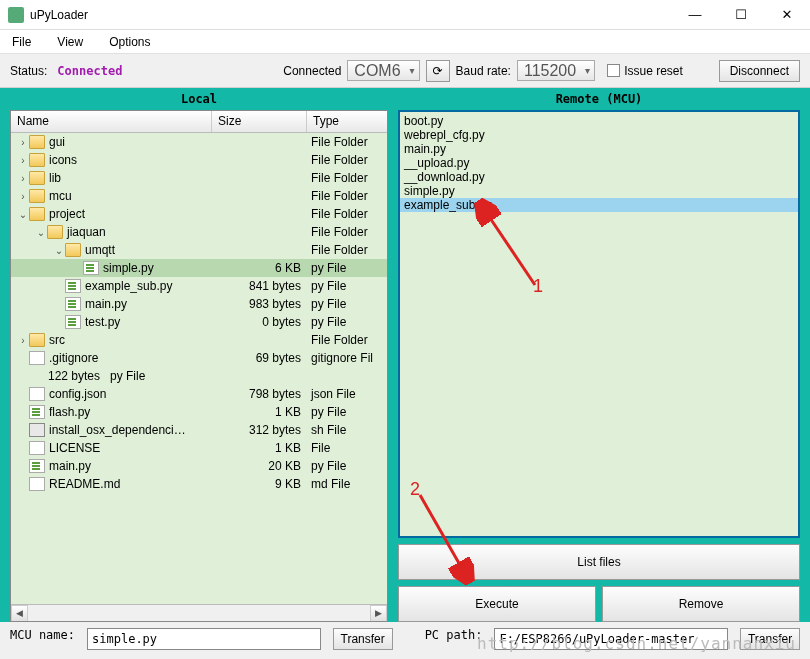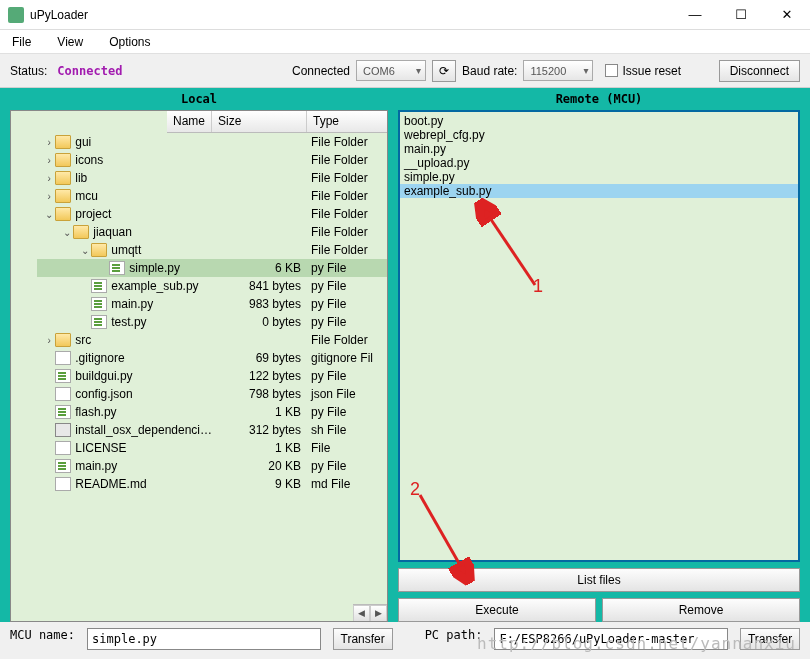--- a/index.html
+++ b/index.html
@@ -7,31 +7,31 @@
   .titlebar { height: 30px; display: flex; align-items: center; padding-left: 8px; background: #fff; border-bottom: 1px solid #ddd; }
   .titlebar .icon { width: 16px; height: 16px; background: #5a7; border-radius: 2px; margin-right: 6px; display:inline-block;}
   .titlebar .title { font-size: 12px; flex: 1; }
   .titlebar .winbtns { display: flex; }
   .titlebar .winbtn { width: 46px; height: 30px; display: flex; align-items: center; justify-content: center; font-size: 13px; }
   .menubar { height: 24px; display: flex; align-items: center; padding: 0 6px; font-size: 12px; gap: 14px; border-bottom: 1px solid #e0e0e0;}
   .menubar span { padding: 3px 6px; }
   .toolbar { height: 34px; display: flex; align-items: center; background: #f0f0f0; border-bottom: 1px solid #d0d0d0; padding: 0 10px; font-size: 12px; gap: 6px;}
   .toolbar .status-label { margin-right: 4px; }
   .toolbar .status-val { color: #a21caf; font-weight: bold; font-family: monospace; margin-right: 30px;}
-  .select { border:1px solid #aaa; background: linear-gradient(#fff,#e6e6e6); height: 21px; padding: 0 18px 0 6px; font-size:11px; position:relative; display:inline-flex; align-items:center; min-width:70px; color:#555;}
+  .select { border:1px solid #aaa; background: linear-gradient(#fff,#e6e6e6); height: 21px; padding: 0 18px 0 6px; font-size:16px; position:relative; display:inline-flex; align-items:center; min-width:70px; color:#555;}
   .select::after { content:"▾"; position:absolute; right:4px; font-size:10px; color:#666;}
   .btn { border:1px solid #999; background: linear-gradient(#fdfdfd,#e4e4e4); height:22px; padding: 0 10px; font-size:12px; display:inline-flex; align-items:center; justify-content:center; cursor:pointer;}
   .refresh-btn { width:24px; padding:0;}
   .checkbox { width:13px; height:13px; border:1px solid #888; background:#fff; display:inline-block; margin-right:4px; vertical-align:middle;}
   .main { display:flex; height: 534px; padding: 0 10px; background:#14b8a6;}
   .panel { display:flex; flex-direction:column; }
   .panel.local { width: 378px; margin-right: 10px;}
   .panel.remote { flex:1; }
   .panel-title { text-align:center; font-size:12px; font-weight:bold; padding:4px 0; font-family: monospace;}
-  .tree-box { flex:1; border:1px solid #888; background:#e0f0d8; overflow:hidden; position:relative; display:flex; flex-direction:column;align-items:flex-end;}
+  .tree-box { flex:1; border:1px solid #888; background:#e0f0d8; overflow:hidden; position:relative; display:flex; flex-direction:column;}
   .tree-header { display:flex; background: linear-gradient(#fff,#e8e8e8); border-bottom:1px solid #bbb; height:22px; font-size:12px;}
   .tree-header .col { padding:3px 6px; border-right:1px solid #ccc;}
   .tree-header .c-name { flex:1;}
   .tree-header .c-size { width:95px;}
   .tree-header .c-type { width:80px; border-right:none;}
   .tree-body { flex:1; overflow:hidden; font-family: monospace; font-size:12px;}
   .row { display:flex; height:18px; align-items:center; white-space:nowrap;}
   .row.selected { background:#b8d8b0;}
   .row .c-name { flex:1; display:flex; align-items:center; overflow:hidden;}
   .row .c-size { width:95px; text-align:right; padding-right:6px;}
@@ -44,21 +44,21 @@
   .ficon.pyfile::after { content:""; position:absolute; left:2px; top:2px; width:8px; height:2px; background:#5a9e3d; box-shadow: 0 3px 0 #5a9e3d, 0 6px 0 #5a9e3d;}
   .ficon.txtfile { background:#fff; border:1px solid #aaa;}
   .ficon.shfile { background:#e8e8e8; border:1px solid #888;}
   .hscroll { height:17px; background:#f0f0f0; border-top:1px solid #bbb; display:flex; align-items:center;}
   .hscroll .sbtn { width:17px; height:17px; border:1px solid #ccc; background:linear-gradient(#fff,#e0e0e0); display:flex; align-items:center; justify-content:center; font-size:9px; color:#555;}
   .hscroll .strack { flex:1; height:17px;}
   .remote-list { flex:1; border:2px solid #0369a1; background:#e0f0d8; font-family:monospace; font-size:12px; padding:2px 0;}
   .remote-list .ritem { padding:0 4px; height:14px; line-height:14px;}
   .remote-list .ritem.selected { background:#9cd4f0;}
   .footer-row { display:flex; gap:6px; margin-top:6px;}
-  .footer-row .btn { flex:1; height:24px;}
+  .footer-row .btn { flex:1; height:36px;}
   .bottom-bar { display:flex; align-items:flex-start; padding:6px 10px 16px; background:#f0f0f0; font-size:12px; gap:12px;}
   .bottom-bar .txt-input { border:1px solid #888; background:#fff; height:22px; padding:0 4px; font-family:monospace; font-size:12px;}
   .bottom-bar .local-input { flex:1; }
   .bottom-bar .remote-input { flex:1; }
   .bottom-bar .label { white-space:nowrap; font-family:monospace;}
   .annot { position:absolute; pointer-events:none; }
   .annot-arrow { stroke:#d22; stroke-width:3; fill:#d22;}
   .annot-text { fill:#d22; font-size:18px; font-family: sans-serif;}
   .watermark { position:absolute; bottom:6px; right:14px; font-size:16px; color:#bbb; font-family: monospace; letter-spacing:1px;}
 </style>
@@ -235,26 +235,20 @@
             <div class="c-name">
               <span class="indent" style="width: 6px;"></span>
               <span class="arrow"></span>
               <span class="ficon txtfile"></span>
               <span>.gitignore</span>
             </div>
             <div class="c-size">69 bytes</div>
             <div class="c-type">gitignore Fil</div>
           </div>
           <div class="row">
-            <div class="c-name">
-              <span class="indent" style="width: 6px;"></span>
-              <span class="arrow"></span>
-              <span class="ficon pyfile"></span>
-              <span>buildgui.py</span>
-            </div>
             <div class="c-size">122 bytes</div>
             <div class="c-type">py File</div>
           </div>
           <div class="row">
             <div class="c-name">
               <span class="indent" style="width: 6px;"></span>
               <span class="arrow"></span>
               <span class="ficon txtfile"></span>
               <span>config.json</span>
             </div>
@@ -320,20 +314,21 @@
     </div>
   </div>
 
   <div class="panel remote">
     <div class="panel-title">Remote (MCU)</div>
     <div class="remote-list" id="remote-list">
         <div class="ritem">boot.py</div>
         <div class="ritem">webrepl_cfg.py</div>
         <div class="ritem">main.py</div>
         <div class="ritem">__upload.py</div>
+        <div class="ritem">__download.py</div>
         <div class="ritem">simple.py</div>
         <div class="ritem selected">example_sub.py</div>
       </div>
     <div class="footer-row">
       <div class="btn">List files</div>
     </div>
     <div class="footer-row">
       <div class="btn">Execute</div>
       <div class="btn">Remove</div>
     </div>

